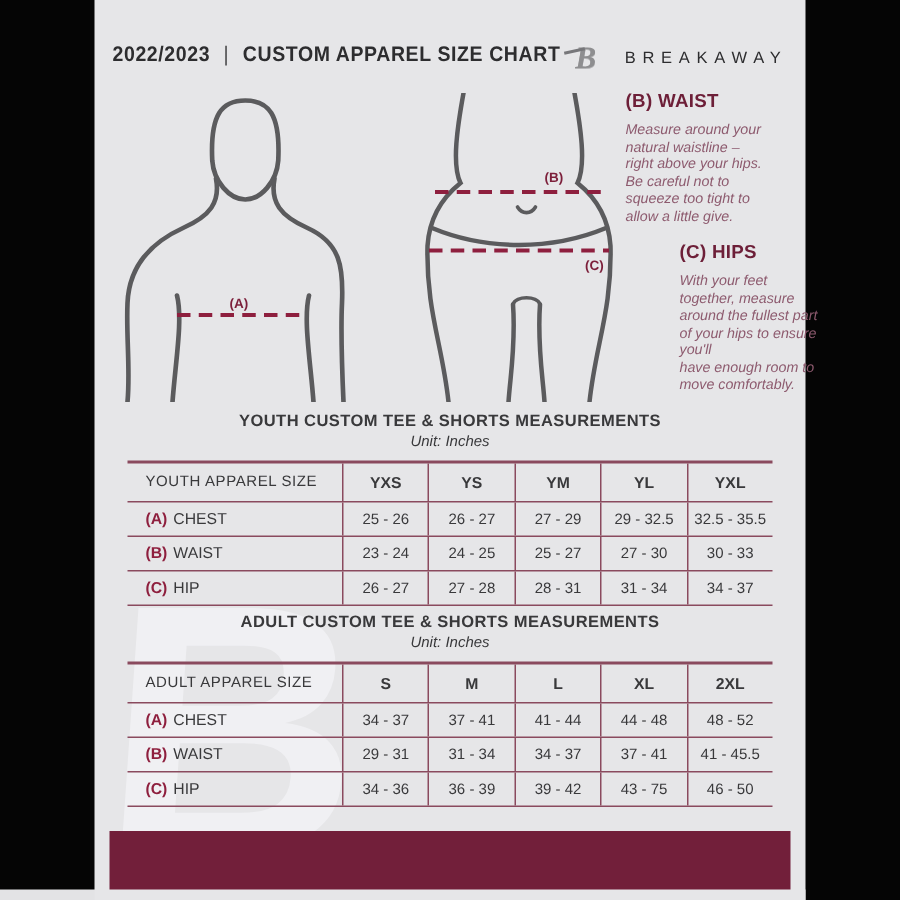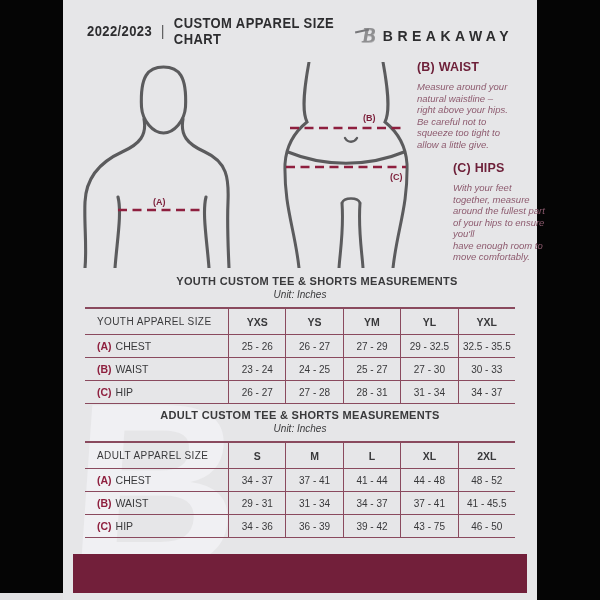--- a/index.html
+++ b/index.html
@@ -2,27 +2,27 @@
 <html><head>
 <meta charset="utf-8">
 <style>
   html,body{margin:0;padding:0;}
   body{width:600px;height:600px;background:#000;font-family:"Liberation Sans",sans-serif;}
   .stage{position:relative;width:600px;height:600px;background:#050505;overflow:hidden;}
   .page{position:absolute;left:63px;top:0;width:474px;height:600px;background:#e6e6e8;}
   .bottom-strip{position:absolute;left:0;top:593px;width:537px;height:7px;background:#e3e3e5;}
 
   
-  .hdr{position:absolute;left:0;top:16px;width:100%;height:30px;display:flex;align-items:flex-end;justify-content:space-between;padding:0 24px;box-sizing:border-box;z-index:2;}
+  .hdr{position:absolute;left:0;top:28px;width:100%;height:30px;display:flex;align-items:flex-start;justify-content:space-between;padding:0 12px;box-sizing:border-box;z-index:2;}
   .hdr-left{display:flex;align-items:center;gap:9px;color:#2d2d2f;font-weight:700;font-size:13px;letter-spacing:.4px;transform:scaleY(1.08);}
   .hdr-div{font-weight:400;color:#4a4a4c;font-size:13px;}
   .hdr-right{display:flex;align-items:center;gap:7px;}
   .logo-b{font-family:"Liberation Serif",serif;font-style:italic;font-weight:700;font-size:21px;color:#8e8e90;line-height:1;position:relative;text-shadow:0 1px 0 #b5b5b7;}
   .logo-b::after{content:"";position:absolute;left:-7px;top:5px;width:14px;height:2px;background:#77777a;transform:rotate(-12deg);}
-  .brand{font-size:14px;font-weight:700;letter-spacing:4.5px;color:#2d2d2f;}
+  .brand{font-size:11px;font-weight:400;letter-spacing:4.5px;color:#2d2d2f;margin-left:12px;}
 
   
   .watermark{position:absolute;left:8px;top:368px;font-size:235px;font-weight:700;color:#f0f0f3;line-height:1;z-index:0;transform:skewX(-4deg);}
 
   
   .diagram{position:absolute;inset:0;z-index:1;}
   .fig{position:absolute;}
   .fig-label{position:absolute;font-size:9px;font-weight:700;color:#7c1f3a;z-index:2;}
   .guide{position:absolute;}
   .guide h3{margin:0 0 7px 0;font-size:12.5px;font-weight:700;color:#6d1f38;letter-spacing:.2px;}
@@ -113,21 +113,21 @@
         <p>With your feet
 together, measure
 around the fullest part
 of your hips to ensure
 you'll
 have enough room to
 move comfortably.</p>
       </div>
     </div>
 
-    <div class="sec-title" style="top:275px;margin-left:17px;">YOUTH CUSTOM TEE &amp; SHORTS MEASUREMENTS</div>
+    <div class="sec-title" style="top:275px;">YOUTH CUSTOM TEE &amp; SHORTS MEASUREMENTS</div>
     <div class="sec-unit" style="top:289px;">Unit: Inches</div>
     <div class="size-table" style="top:307px;" id="youth-table">
         <div class="srow thead">
           <div class="c first label-head">YOUTH APPAREL SIZE</div>
           <div class="c size-head">YXS</div>
           <div class="c size-head">YS</div>
           <div class="c size-head">YM</div>
           <div class="c size-head">YL</div>
           <div class="c size-head">YXL</div>
         </div>

